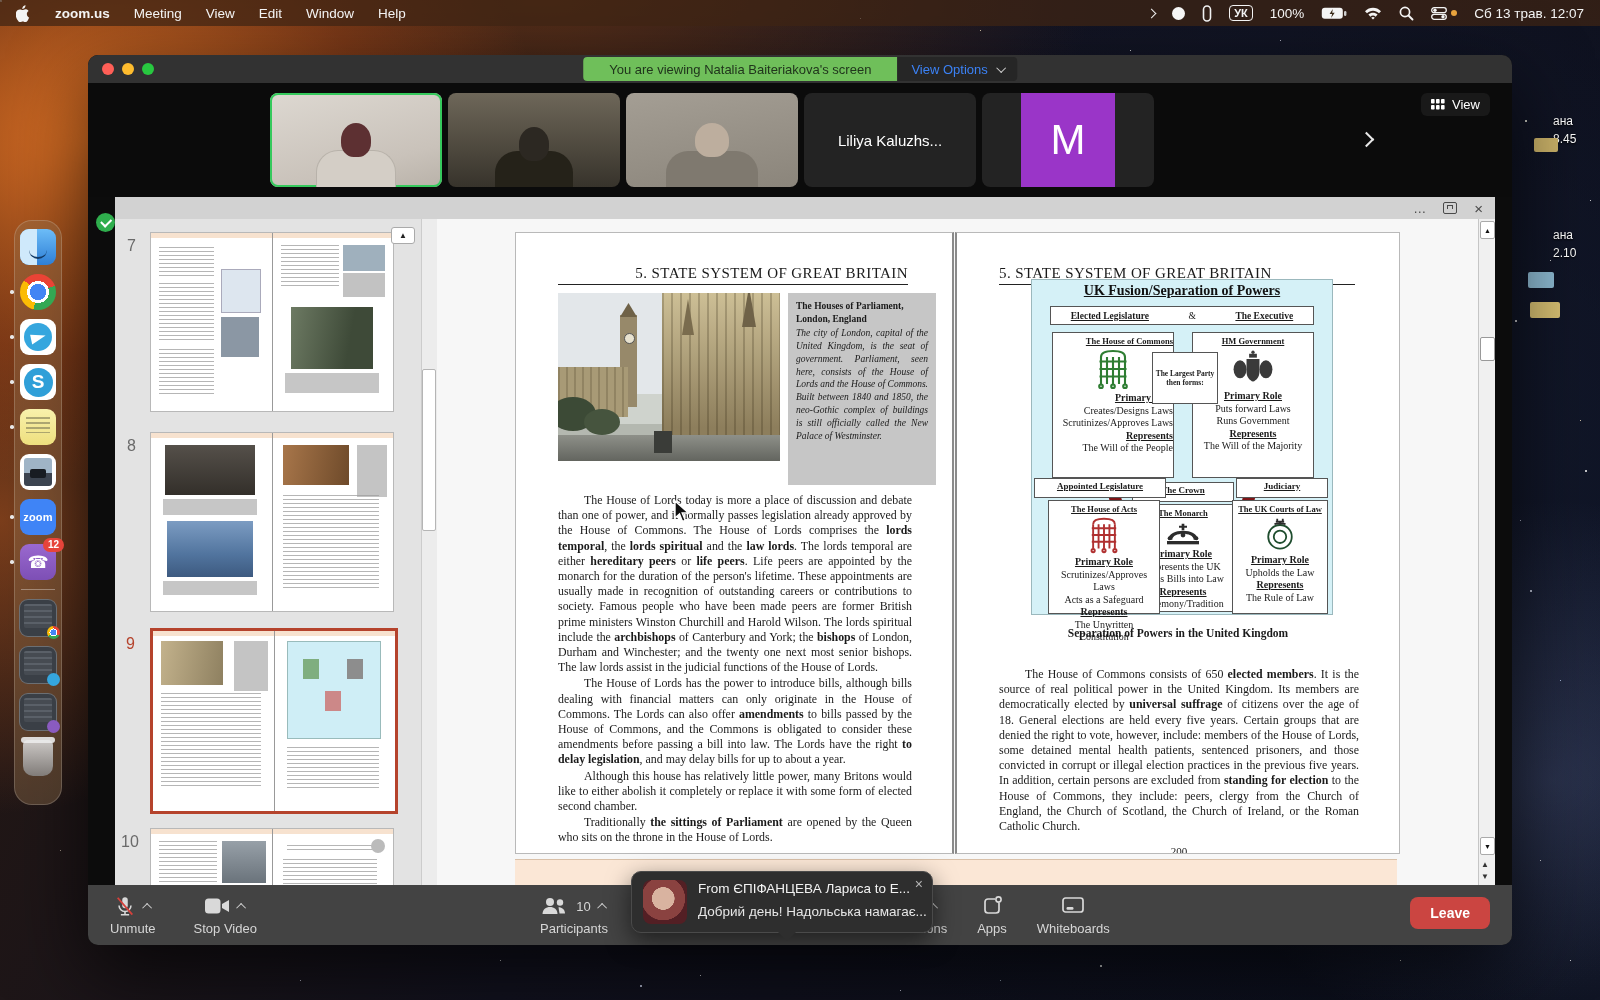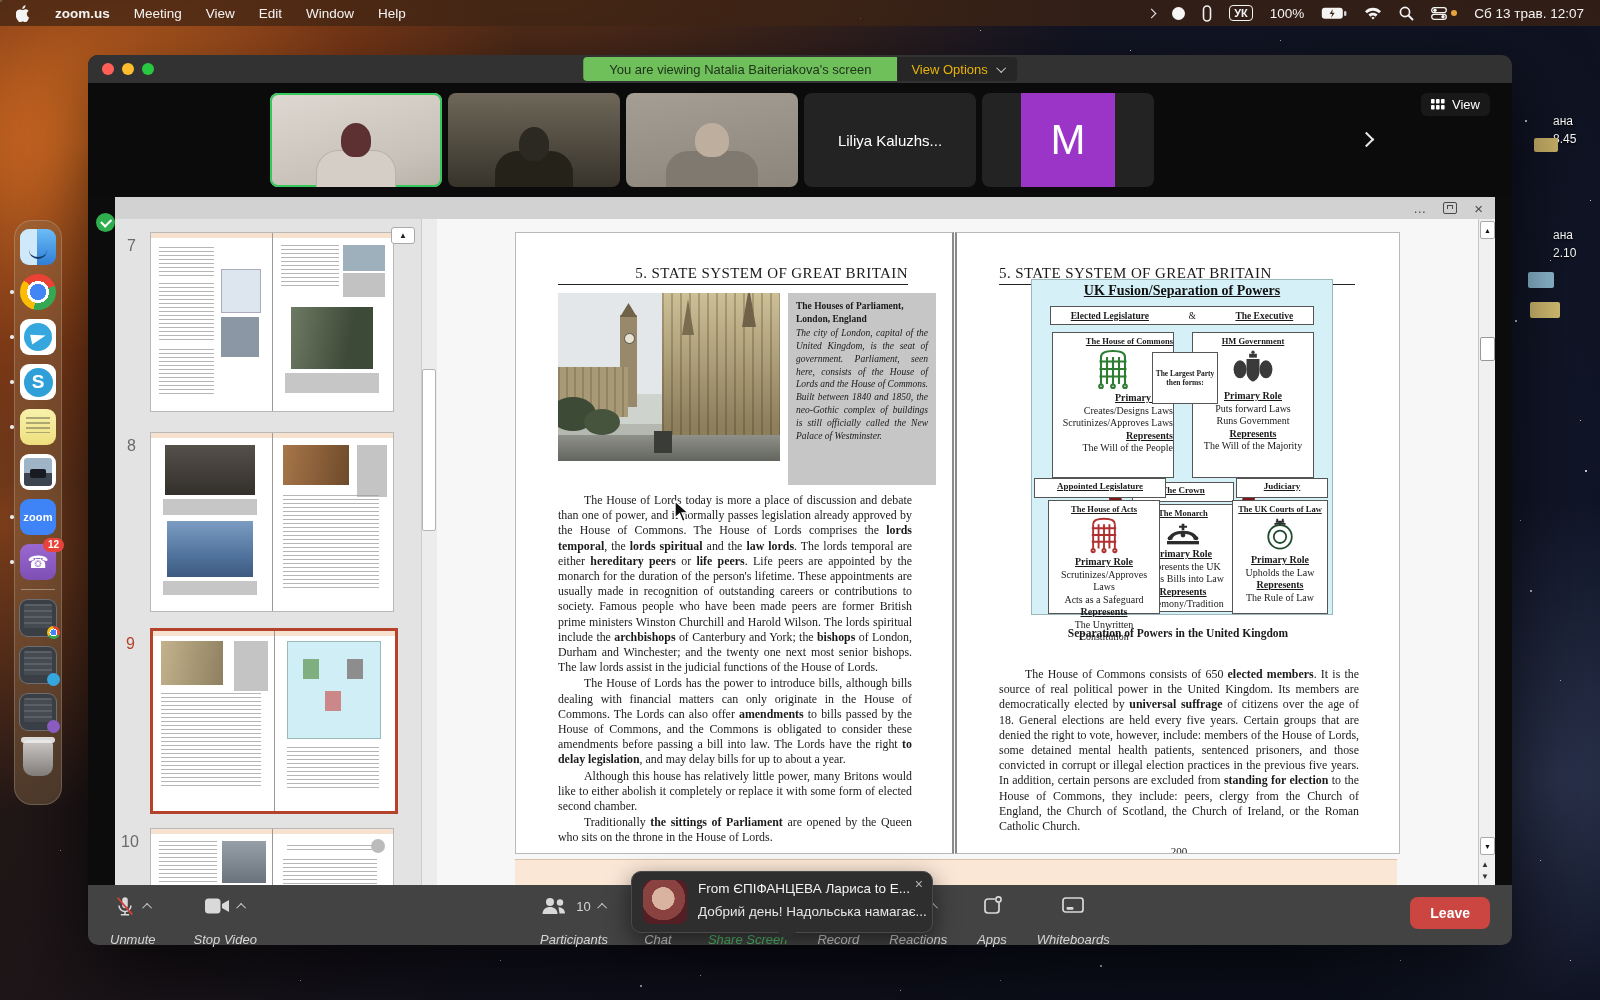--- a/index.html
+++ b/index.html
@@ -80,21 +80,21 @@
 
   
   .zwin{position:absolute;left:88px;top:55px;width:1424px;height:890px;background:#0c0c0c;
     border-radius:10px;box-shadow:0 28px 80px rgba(0,0,0,.7);z-index:10;}
   .ztitle{position:absolute;top:0;left:0;right:0;height:44px;background:#323232;border-radius:10px 10px 0 0;}
   .tlights{position:absolute;left:14px;top:8px;display:flex;gap:8px;}
   .tl{width:12px;height:12px;border-radius:50%;}
   .tl-r{background:#ff5f57;}.tl-y{background:#febc2e;}.tl-g{background:#28c840;}
   .share-banner-wrap{position:absolute;left:50%;transform:translateX(-50%);top:2px;height:24px;display:flex;font-size:13px;}
   .share-banner{background:#6fbf5a;color:#20351c;display:flex;align-items:center;padding:0 26px;border-radius:4px 0 0 4px;}
-  .view-options{background:#262626;color:#eab308;display:flex;align-items:center;gap:8px;padding:0 14px;border-radius:0 4px 4px 0;}
+  .view-options{background:#262626;color:#3b82f6;display:flex;align-items:center;gap:8px;padding:0 14px;border-radius:0 4px 4px 0;}
   .chev{display:inline-block;width:6px;height:6px;border-right:1.6px solid #cfcfcf;border-bottom:1.6px solid #cfcfcf;}
   .chev.down{transform:rotate(45deg) translateY(-2px);}
   .chev.up{transform:rotate(-135deg) translateY(-2px);}
   .chev.right{transform:rotate(-45deg);}
 
   .vstrip{position:absolute;top:28px;left:0;right:0;height:114px;background:#0b0b0b;}
   .tiles{position:absolute;left:182px;top:10px;display:flex;gap:6px;}
   .tile{width:172px;height:94px;border-radius:8px;overflow:hidden;position:relative;background:#232323;}
   .tile.active{outline:2.5px solid #35c95c;outline-offset:-2.5px;}
   .person{position:absolute;left:50%;transform:translateX(-50%);bottom:-4px;width:78px;height:40px;border-radius:22px 22px 0 0;}
@@ -186,21 +186,21 @@
   .dg-conn{position:absolute;background:#7e1416;z-index:1;}
   .dg-caption{position:absolute;top:394px;left:0;right:0;text-align:center;font-weight:bold;font-size:11.5px;font-family:"Liberation Serif",serif;}
   .peach-band{position:absolute;left:78px;top:640px;width:882px;height:26px;background:#fbe7d6;border-top:1px solid #d9c0a8;}
 
   
   .toolbar{position:absolute;left:0;right:0;bottom:0;height:60px;background:#434343;border-radius:0 0 10px 10px;}
   .tb-left{position:absolute;left:22px;top:7px;display:flex;gap:38px;}
   .tb-center{position:absolute;left:452px;top:7px;display:flex;gap:30px;}
   .tbtn{display:flex;flex-direction:column;align-items:center;color:#d6d6d6;font-size:13px;position:relative;}
   .tbtn .irow{height:28px;display:flex;align-items:center;gap:9px;}
-  .tbtn .lbl{margin-top:12px;white-space:nowrap;font-style:italic;}
+  .tbtn .lbl{margin-top:1px;white-space:nowrap;}
   .tbtn.green .lbl{color:#52c46d;}
   .share-ico{width:26px;height:26px;border-radius:6px;background:#45b869;display:flex;align-items:center;justify-content:center;}
   .rec-ico{width:18px;height:18px;border:2px solid #d6d6d6;border-radius:50%;display:flex;align-items:center;justify-content:center;}
   .rec-ico:after{content:"";width:9px;height:9px;border-radius:50%;background:#cfcfcf;}
   .cbadge{position:absolute;top:-4px;right:14px;background:#e04f3f;color:#fff;border-radius:8px;font-size:10px;font-weight:bold;padding:0.5px 4.5px;}
   .pcount{font-size:13px;color:#d6d6d6;}
   .leave-btn{position:absolute;right:22px;top:12px;background:#cb4541;color:#fff;font-weight:bold;font-size:14px;
     padding:8px 20px;border-radius:8px;}
 
   

